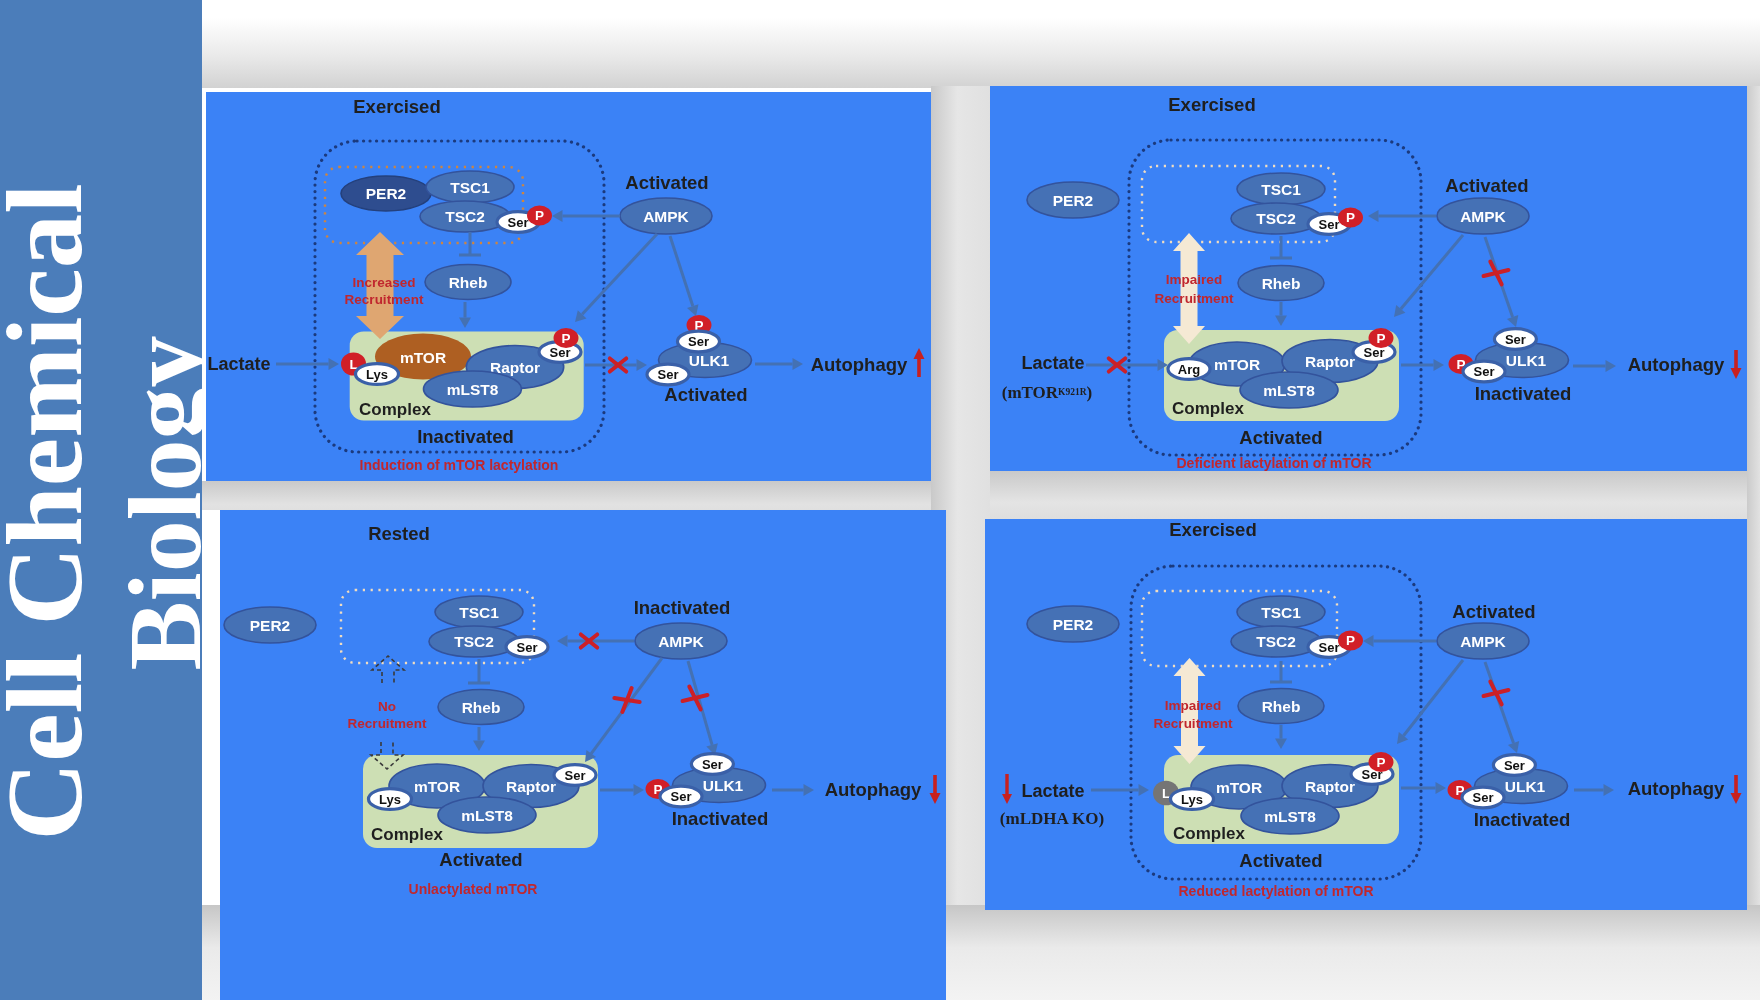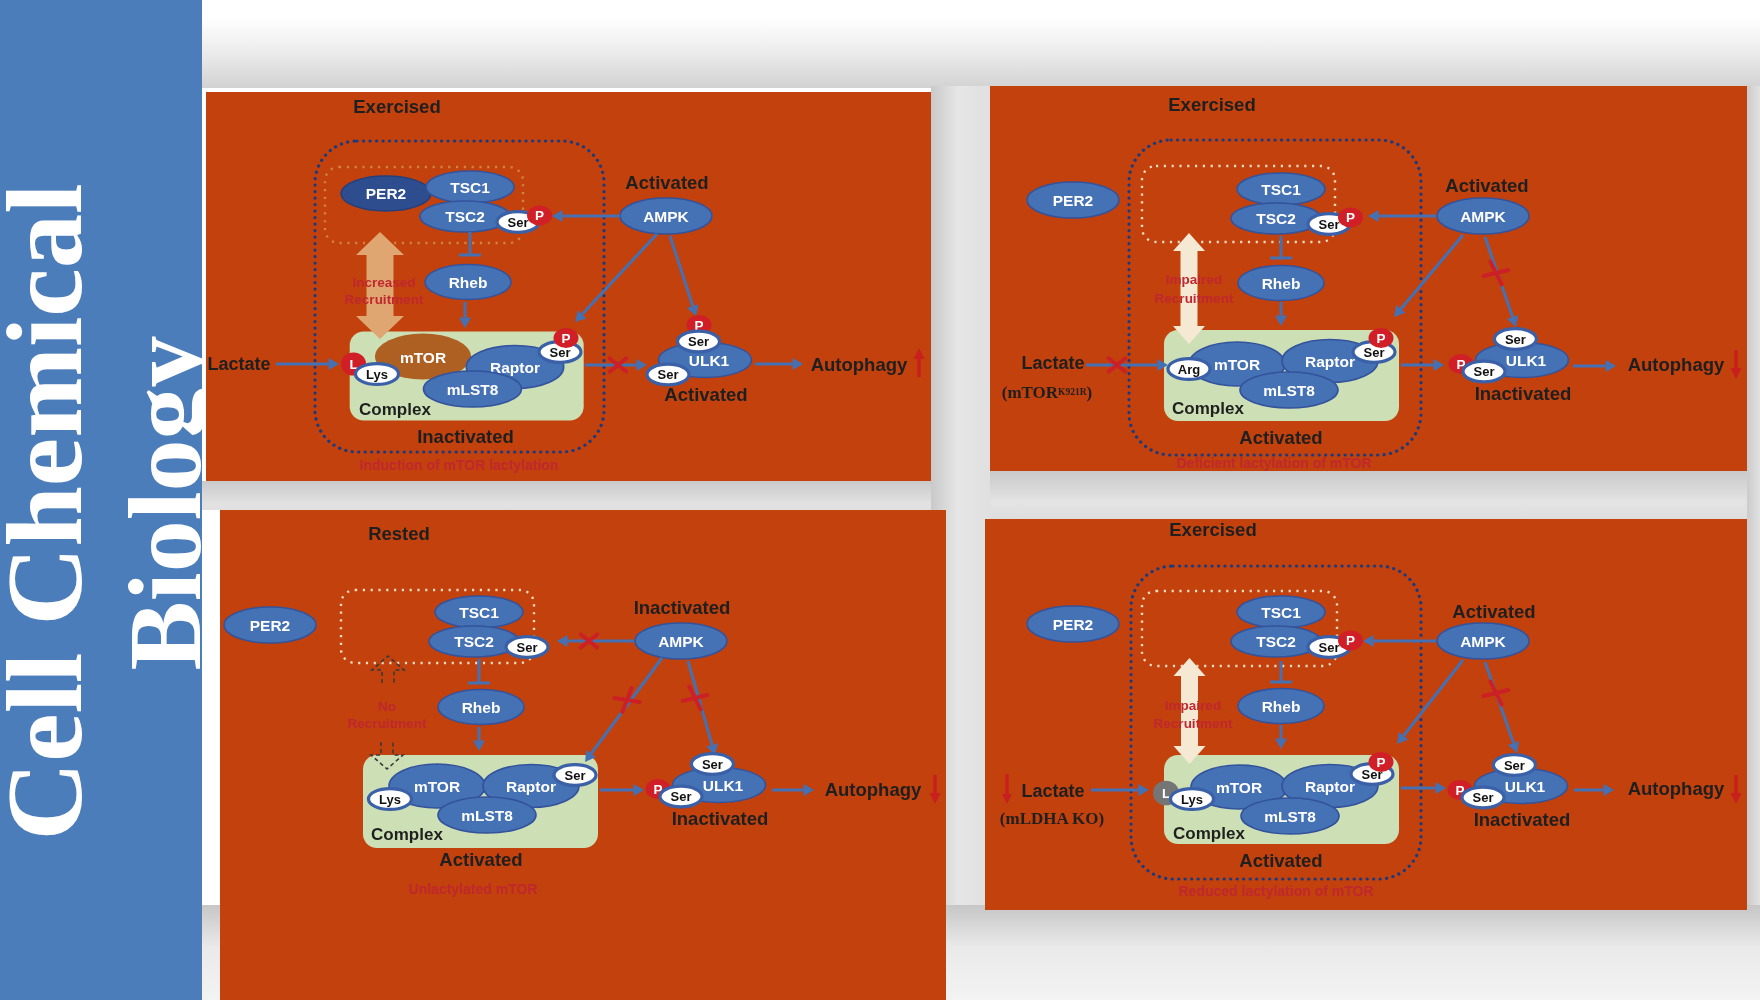--- a/index.html
+++ b/index.html
@@ -8,21 +8,21 @@
 .sbtxt{position:absolute;color:#fff;font-family:"Liberation Serif",serif;font-weight:700;
        white-space:nowrap;transform:rotate(-90deg);}
 #band-top{left:202px;top:18px;width:1558px;height:70px;
   background:linear-gradient(to bottom,#ffffff 0%,#e9e9e9 55%,#d2d2d2 100%);}
 #col-gap{left:931px;top:86px;width:59px;height:826px;background:linear-gradient(to right,#c9c9c9 0%,#e6e6e6 45%,#e0e0e0 100%);}
 #row-gap-l{left:202px;top:481px;width:729px;height:29px;background:linear-gradient(to bottom,#c9c9c9 0%,#e2e2e2 80%,#e0e0e0 100%);}
 #row-gap-r{left:990px;top:471px;width:770px;height:48px;background:linear-gradient(to bottom,#c9c9c9 0%,#e4e4e4 65%,#dedede 100%);}
 #right-strip{left:1747px;top:86px;width:13px;height:824px;background:linear-gradient(to right,#cbcbcb,#e2e2e2);}
 #bottom-band{left:202px;top:905px;width:1558px;height:95px;
   background:linear-gradient(to bottom,#c6c6c6 0%,#eaeaea 45%,#f3f3f3 100%);}
-.panel{position:absolute;background:#c2410c;}
+.panel{position:absolute;background:#3b82f6;}
 #p1{left:206px;top:92px;width:725px;height:389px;}
 #p2{left:990px;top:86px;width:757px;height:385px;}
 #p3{left:220px;top:510px;width:726px;height:496px;}
 #p4{left:985px;top:519px;width:762px;height:391px;}
 </style></head>
 <body>
 <div class="abs" id="band-top"></div>
 <div class="abs" id="col-gap"></div>
 <div class="abs" id="row-gap-l"></div>
 <div class="abs" id="row-gap-r"></div>

